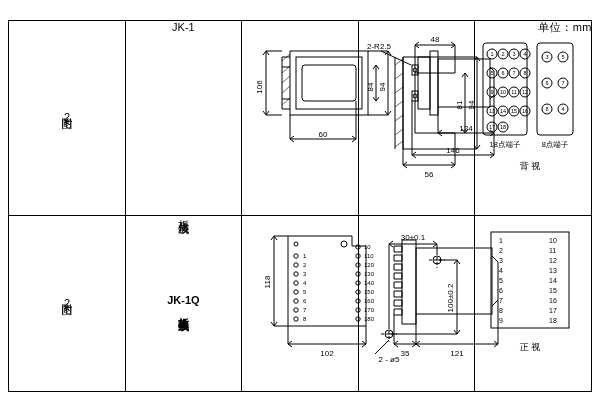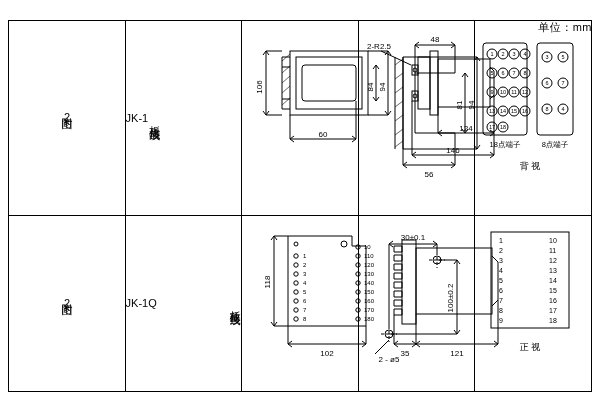--- a/index.html
+++ b/index.html
@@ -40,21 +40,21 @@
 <div class="unit">单位：mm</div>
 
 <table class="main">
   <tbody>
 
   <tr class="row1">
     <td>
       <span class="vtext">附图2</span>
     </td>
     <td>
-      <div style="display:flex;align-items:center;justify-content:flex-start;height:100%;">
+      <div style="display:flex;flex-direction:column;align-items:center;justify-content:space-between;height:100%;">
         <span style="font-size:11px;">JK-1</span>
         <span class="vtext" style="margin-top:2px;">板后接线</span>
       </div>
     </td>
 
     <td>
       <div class="cellwrap">
         <svg width="266" height="170" viewBox="0 0 266 170">
           <g fill="none" stroke="#000" stroke-width="1">
 
@@ -250,21 +250,21 @@
         </svg>
       </div>
     </td>
   </tr>
 
   <tr class="row2">
     <td>
       <span class="vtext">附图2</span>
     </td>
     <td>
-      <div style="display:flex;flex-direction:row;align-items:center;justify-content:space-between;height:100%;">
+      <div style="display:flex;flex-direction:column;align-items:center;justify-content:center;height:100%;font-weight:bold;">
         <span style="font-size:11px;">JK-1Q</span>
         <span class="vtext" style="margin-top:2px;">板前接线</span>
       </div>
     </td>
 
     <td>
       <div class="cellwrap">
         <svg width="266" height="154" viewBox="0 0 266 154">
           <g fill="none" stroke="#000" stroke-width="1">
 

